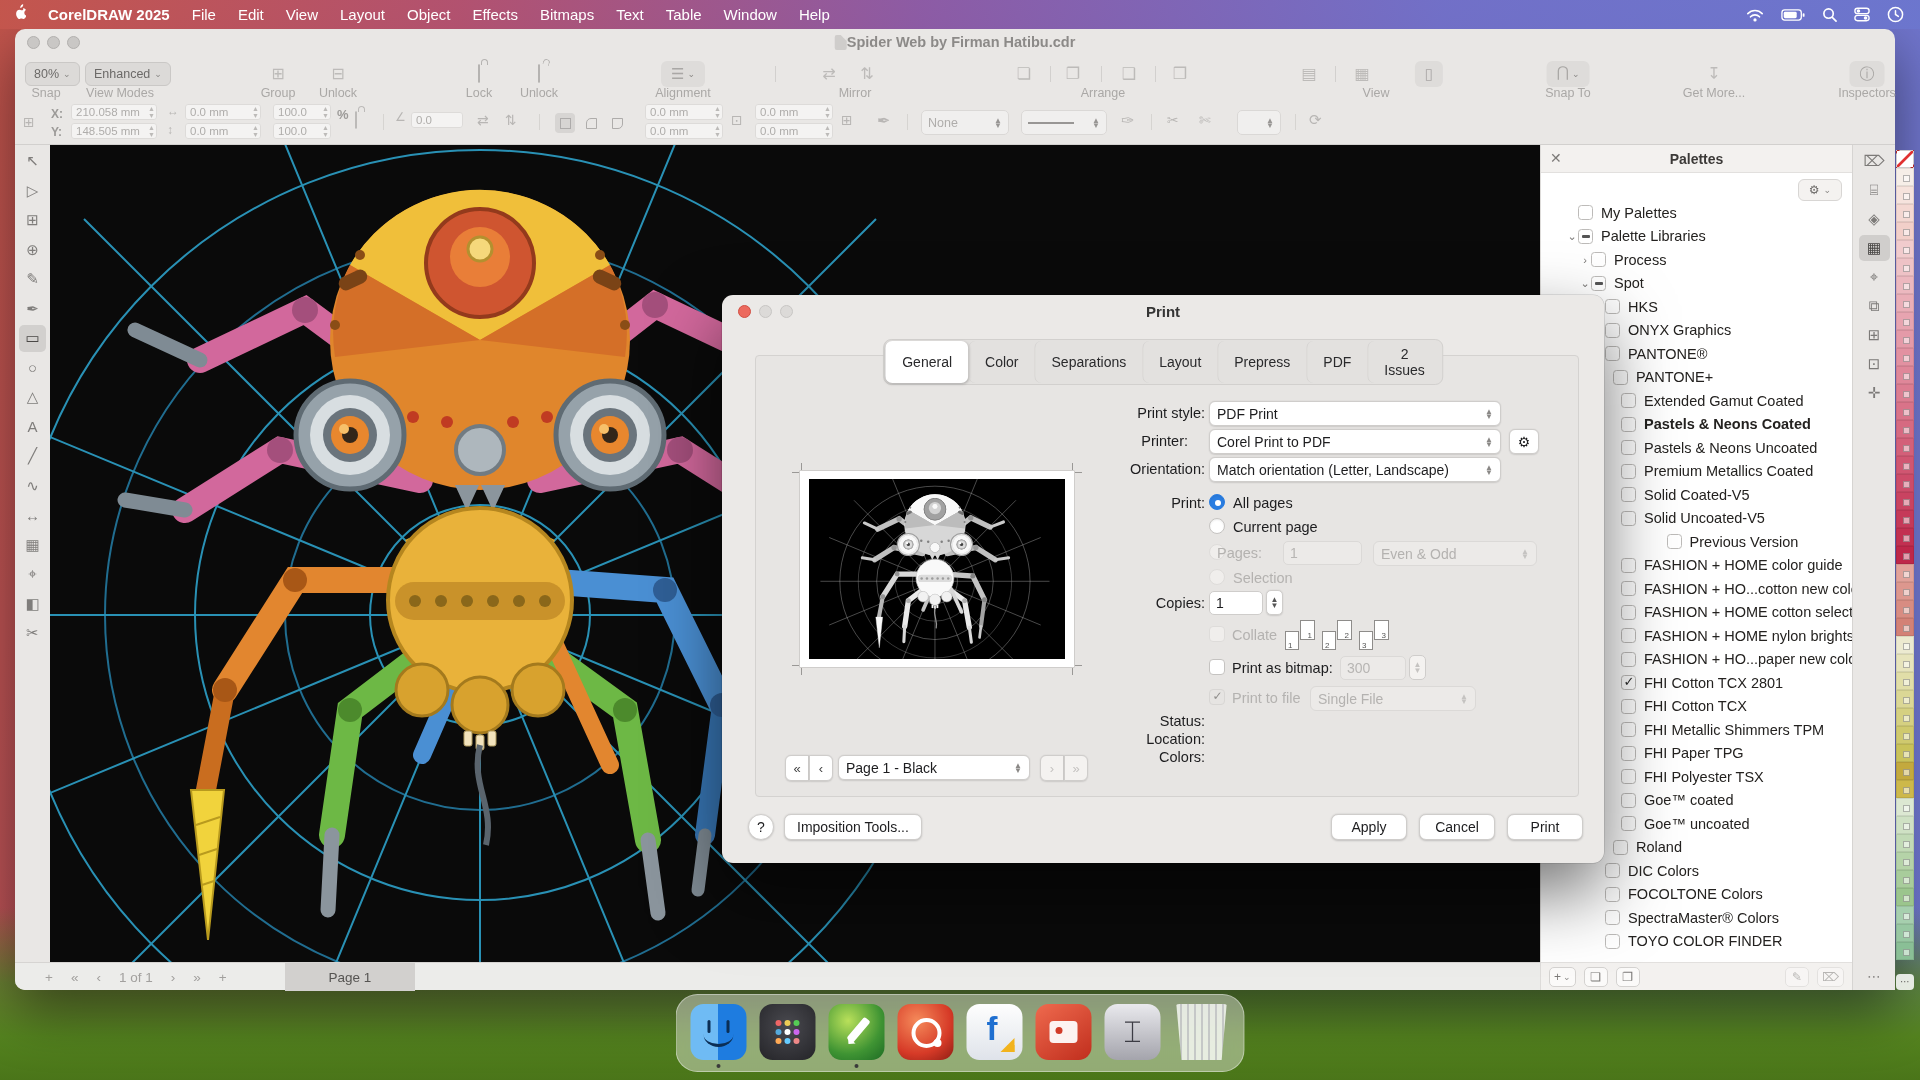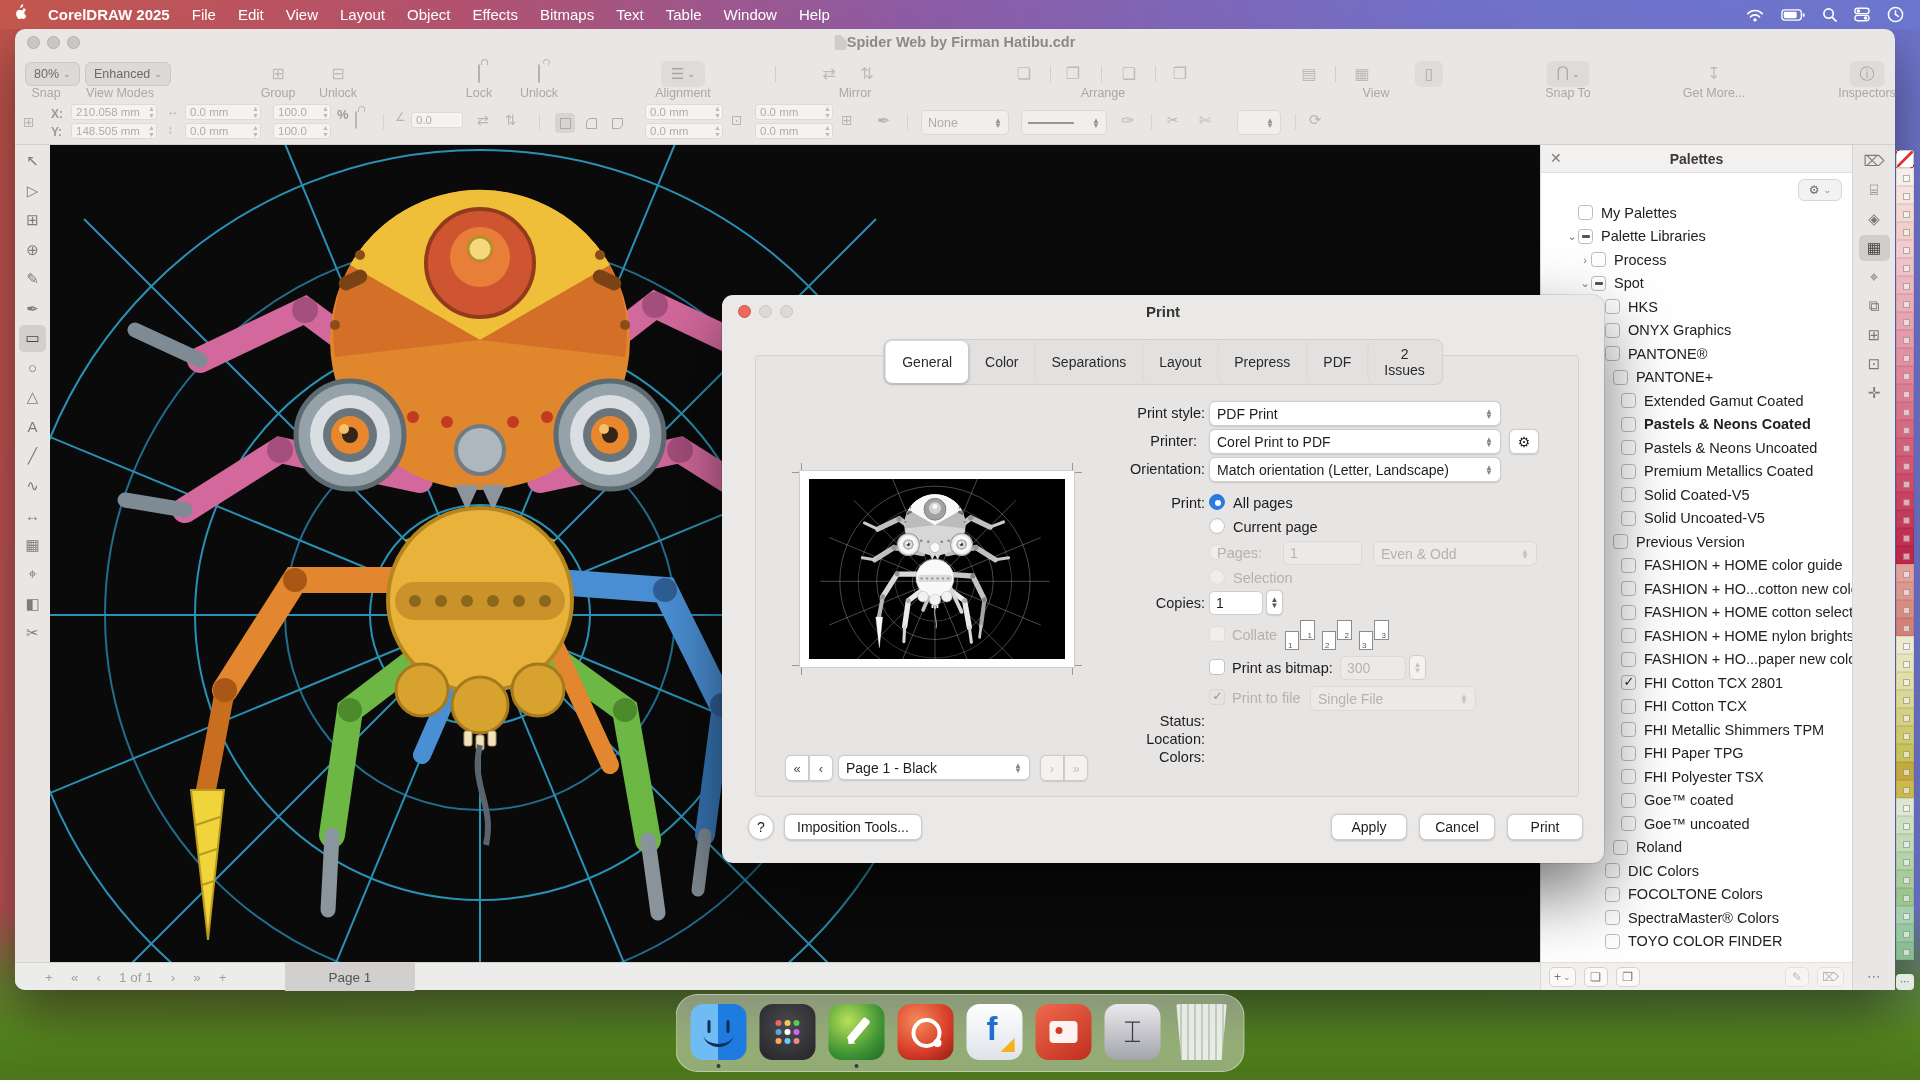--- a/index.html
+++ b/index.html
@@ -588,21 +588,21 @@
             <span class="pcb" data-state="u"></span>
             <span>Solid Coated-V5</span>
           </div>
 
           <div class="prow" style="padding-left: 68px;">
             <span class="exp"></span>
             <span class="pcb" data-state="u"></span>
             <span>Solid Uncoated-V5</span>
           </div>
 
-          <div class="prow" style="padding-left: 60px;">
+          <div class="prow" style="padding-left: 60px; justify-content: center;">
             <span class="exp"></span>
             <span class="pcb" data-state="u"></span>
             <span>Previous Version</span>
           </div>
 
           <div class="prow" style="padding-left: 68px;">
             <span class="exp"></span>
             <span class="pcb" data-state="u"></span>
             <span>FASHION + HOME color guide</span>
           </div>
@@ -853,21 +853,21 @@
           </svg>
       </div>
     </div>
 
     <span class="flabel" style="left:323px;top:110px">Print style:</span>
     <div class="fsel" style="left:487px;top:106px;width:292px">
         <span>PDF Print</span>
         <span class="ddchev">▲<br>▼</span>
       </div>
 
-    <span class="flabel" style="left:315px;top:138px">Printer:</span>
+    <span class="flabel" style="left:306px;top:138px">Printer:</span>
     <div class="fsel" style="left:487px;top:134px;width:292px">
         <span>Corel Print to PDF</span>
         <span class="ddchev">▲<br>▼</span>
       </div>
     <div class="fsel" style="left:787px;top:134px;width:30px;justify-content:center">
         <span>⚙</span>
       </div>
 
     <span class="flabel" style="left:323px;top:166px">Orientation:</span>
     <div class="fsel" style="left:487px;top:162px;width:292px">

